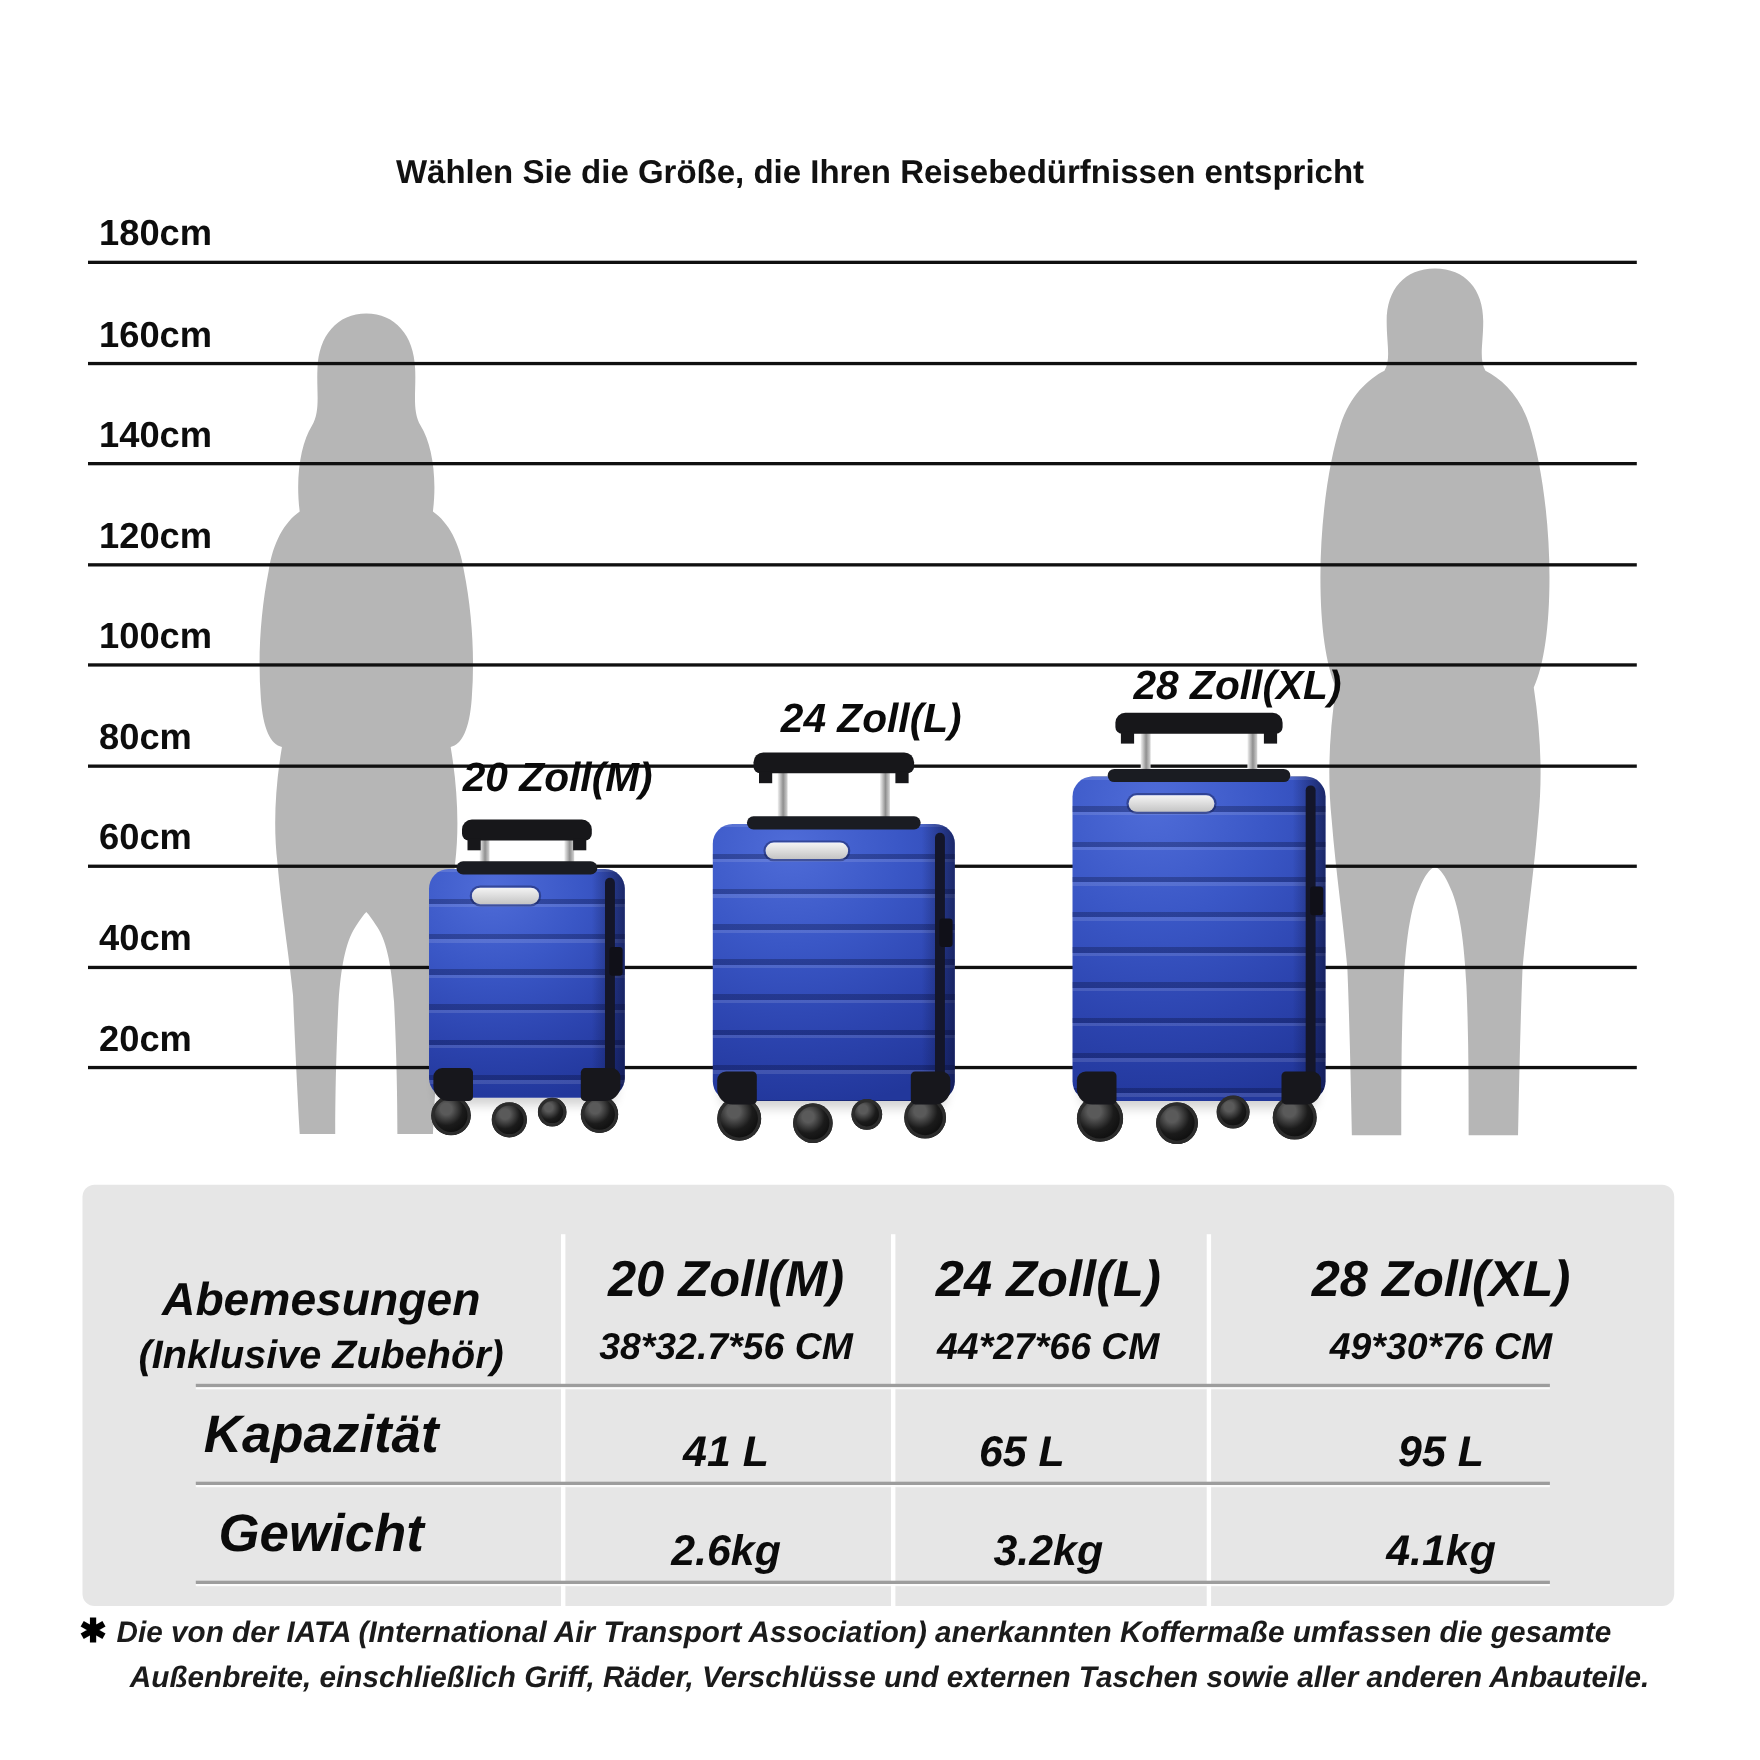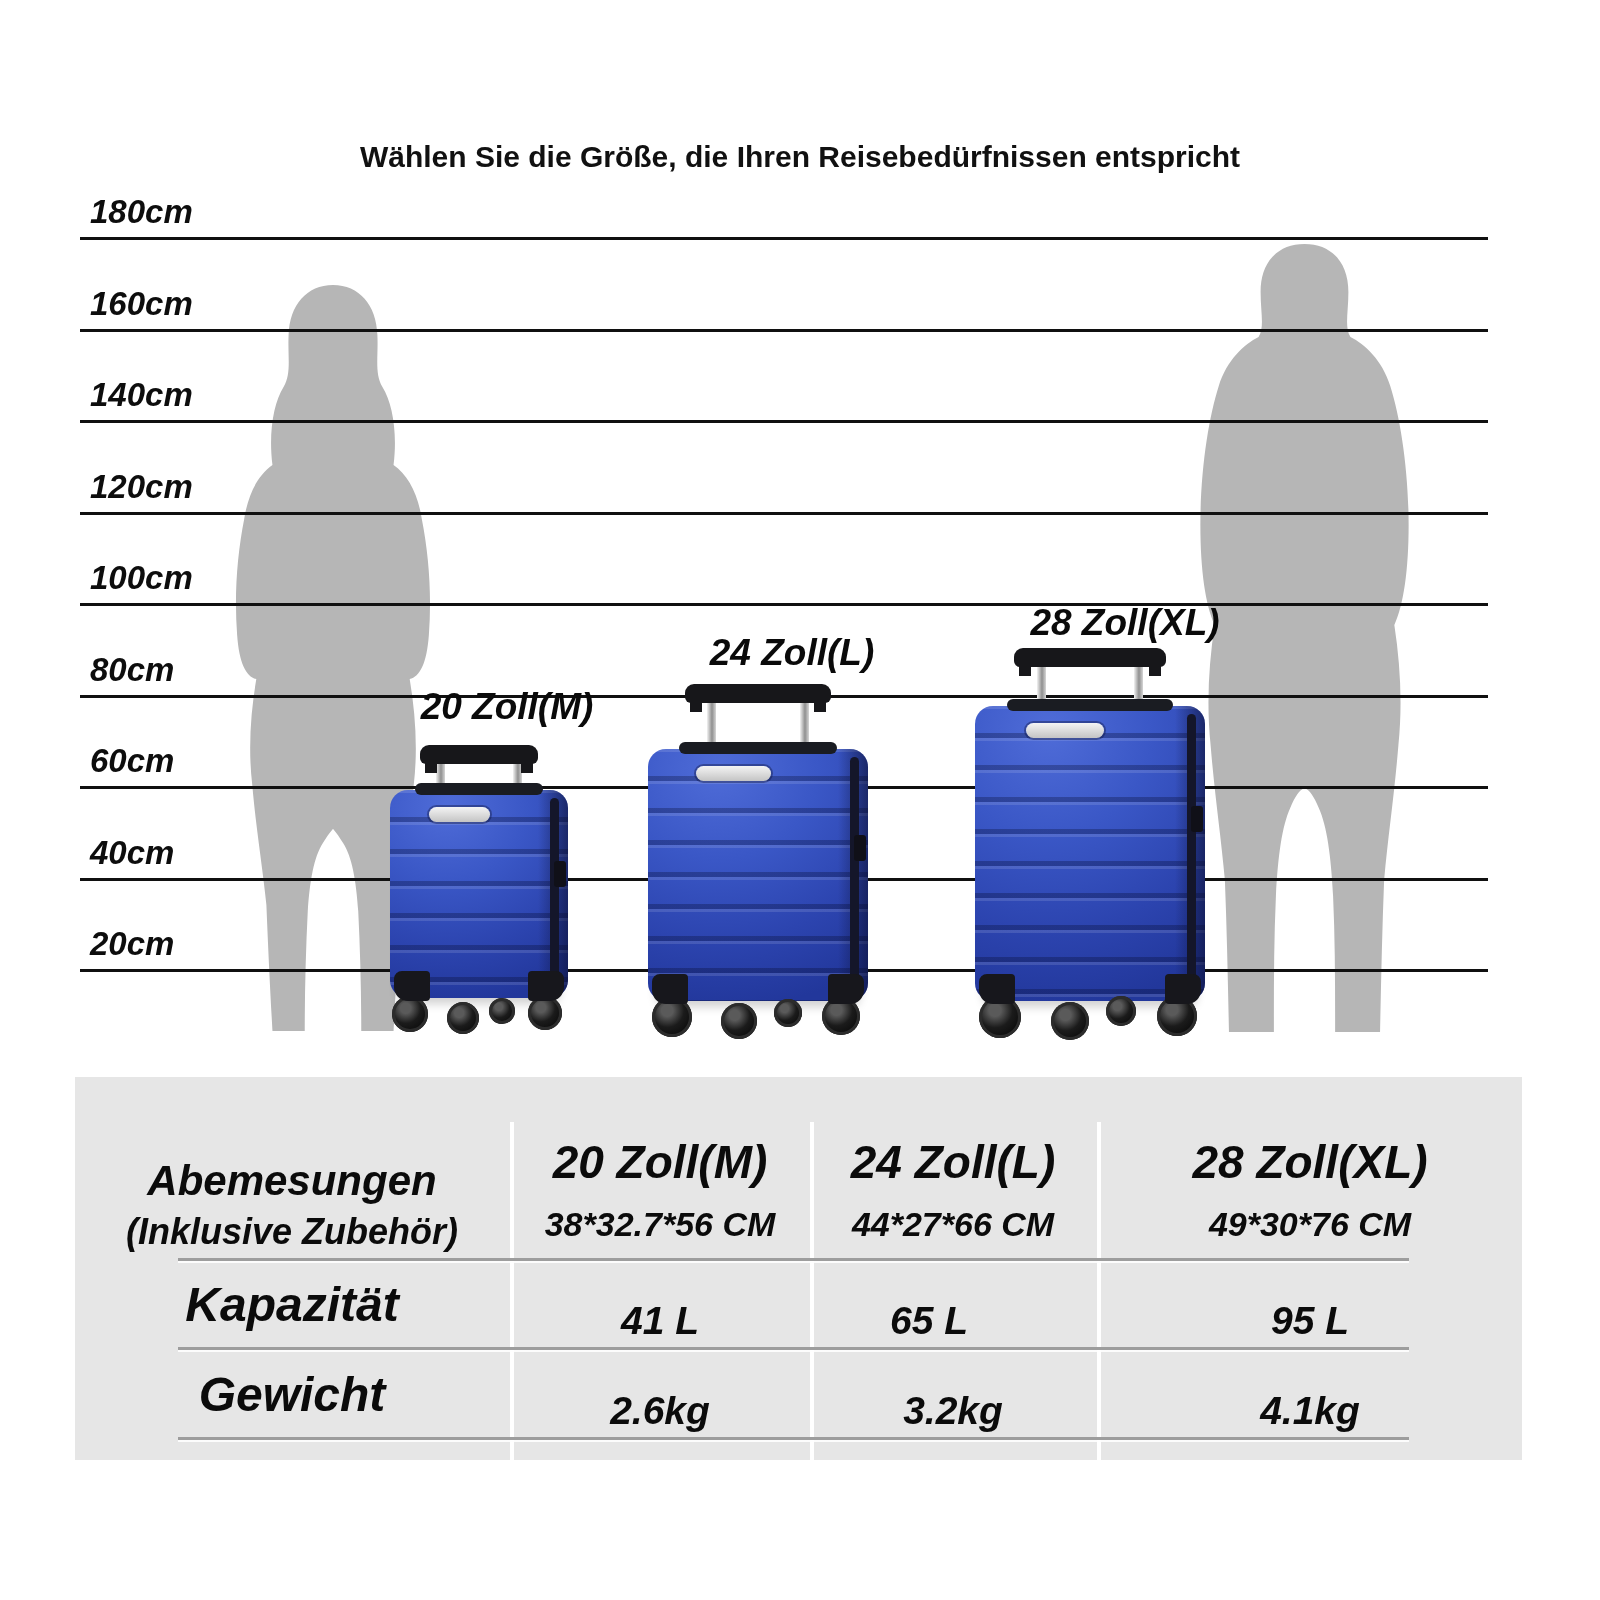--- a/index.html
+++ b/index.html
@@ -8,21 +8,21 @@
 
   
   .titlewrap{position:absolute;left:0;top:8px;width:1600px;text-align:center;}
   .title{display:inline-block;font-style:italic;font-weight:900;font-size:112px;
          letter-spacing:-4px;transform:scaleX(.80);transform-origin:center;white-space:nowrap;color:#0a0a0a;}
   .subtitle{position:absolute;left:0;top:140px;width:1600px;text-align:center;
             font-weight:bold;font-size:30px;color:#111;}
 
   
   .rline{position:absolute;left:80px;right:112px;height:3px;background:#101010;z-index:2;}
-  .rlabel{position:absolute;left:10px;bottom:9px;font-style:italic;font-weight:bold;
+  .rlabel{position:absolute;left:10px;bottom:9px;font-weight:bold;
           font-size:33px;color:#0d0d0d;white-space:nowrap;}
 
   
   .sil{position:absolute;z-index:1;}
   .sil path{fill:var(--silhouette,#b6b6b6);}
 
   
   .case{position:absolute;z-index:3;}
   .tube{position:absolute;top:14px;width:9px;background:linear-gradient(90deg,#f2f2f2,#8f8f8f 55%,#d6d6d6);
         border-radius:3px;}
@@ -45,21 +45,21 @@
   .guard{position:absolute;bottom:-3px;width:36px;height:30px;background:#17171c;z-index:2;}
   .guard.gl{left:4px;border-radius:8px 4px 4px 14px;}
   .guard.gr{right:4px;border-radius:4px 8px 14px 4px;}
   .wheel{position:absolute;border-radius:50%;z-index:1;
          background:radial-gradient(circle at 38% 34%, #5a5a5a 0 16%, #1b1b1b 46%, #000 100%);
          box-shadow:inset 0 0 0 3px #2c2c2c;}
   .clabel{position:absolute;transform:translateX(-50%);white-space:nowrap;z-index:4;
           font-style:italic;font-weight:800;font-size:37px;color:#0a0a0a;}
 
   
-  .spec{position:absolute;left:75px;top:1077px;width:1447px;height:383px;background:var(--table-bg,#e6e6e6);z-index:5;}
+  .spec{position:absolute;left:75px;top:1077px;width:1447px;height:383px;background:var(--table-bg,#e6e6e6);z-index:5;border-radius:11px;}
   .vline{position:absolute;top:45px;bottom:0;width:4px;background:#fff;}
   .hline{position:absolute;left:103px;right:113px;height:3px;background:#9d9d9d;box-shadow:0 2px 0 rgba(255,255,255,.85);}
   .cell{position:absolute;transform:translateX(-50%);white-space:nowrap;font-style:italic;font-weight:bold;color:#0b0b0b;}
   .h-main{font-size:46px;}
   .h-dims{font-size:34px;}
   .h-rowtitle{font-size:42px;}
   .h-rowsub{font-size:36px;}
   .v-label{font-size:48px;}
   .v-num{font-size:39px;margin-top:21px;}
 
@@ -207,15 +207,18 @@
     <div class="cell v-num" style="left:854px;top:201px">65 L</div>
     <div class="cell v-num" style="left:1235px;top:201px">95 L</div>
 
     <div class="cell v-label" style="left:217px;top:290px">Gewicht</div>
     <div class="cell v-num" style="left:585px;top:291px">2.6kg</div>
     <div class="cell v-num" style="left:878px;top:291px">3.2kg</div>
     <div class="cell v-num" style="left:1235px;top:291px">4.1kg</div>
   </div>
 
   <div class="notes">
+    <div class="note">
+      <span class="star">✱</span><span>Die von der IATA (International Air Transport Association) anerkannten Koffermaße umfassen die gesamte Außenbreite, einschließlich Griff, Räder, Verschlüsse und externen Taschen sowie aller anderen Anbauteile.</span>
+    </div>
   </div>
 
 </div>
 
 </body></html>

